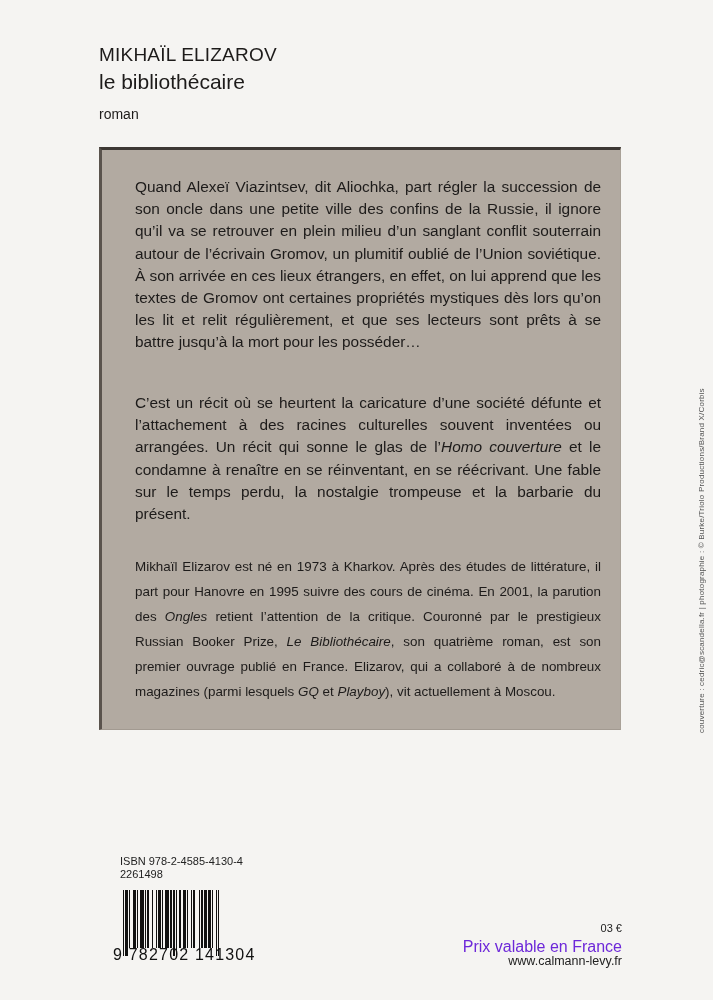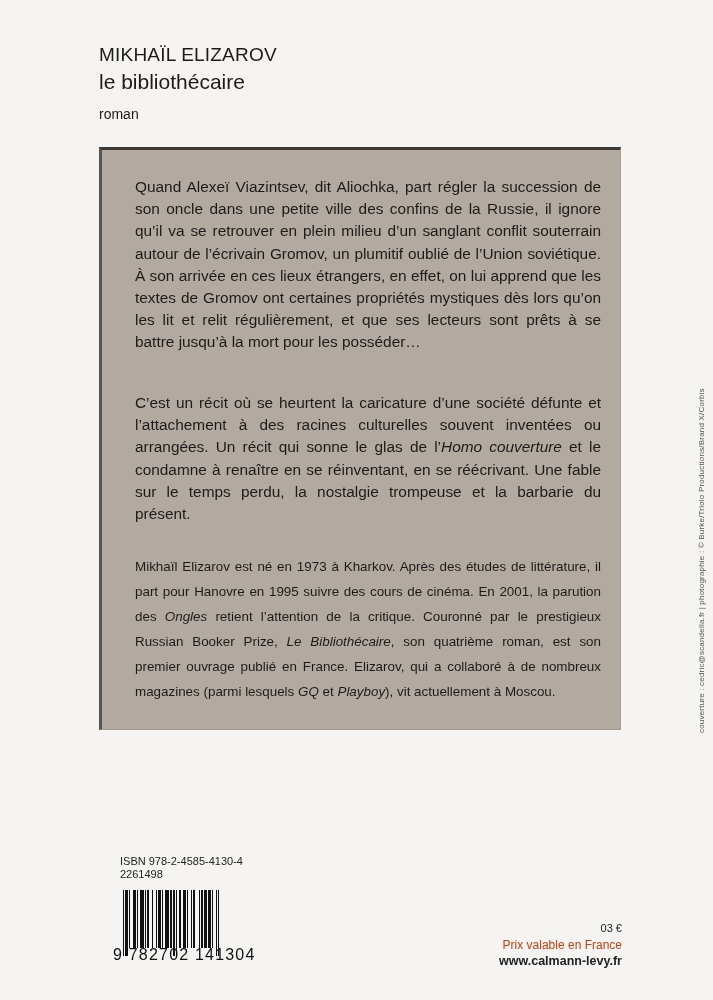--- a/index.html
+++ b/index.html
@@ -43,22 +43,22 @@
       transform: rotate(-90deg); transform-origin: 0 0;
       white-space: nowrap; font-size: 8px; color: #555; letter-spacing: 0.2px;
     }
     .isbn { position: absolute; left: 120px; top: 855px; font-size: 11px; line-height: 13px; color: #222; }
     .barcode-wrap { position: absolute; left: 113px; top: 890px; width: 150px; height: 75px; }
     .barcode { position: absolute; left: 10px; top: 0; width: 140px; height: 60px; display: flex; align-items: flex-start; }
     .barcode span { display: block; height: 58px; background: #111; }
     .barcode span.long { height: 66px; }
     .barcode-digits { position: absolute; left: 0; top: 56px; font-size: 16px; color: #111; letter-spacing: 1.2px; background: transparent; }
     .price { position: absolute; right: 91px; top: 922px; font-size: 11px; text-align: right; color: #222; }
-    .price-note { position: absolute; right: 91px; top: 938px; font-size: 12px; color: #c2410c; text-align: right; }
-    .website { position: absolute; right: 91px; top: 954px; font-size: 12.5px; font-weight: bold; color: #222; text-align: right; }
+    .price-note { position: absolute; right: 91px; top: 938px; font-size: 16px; color: #6d28d9; text-align: right; }
+    .website { position: absolute; right: 91px; top: 954px; font-size: 12.5px; font-weight: normal; color: #222; text-align: right; }
   </style>
 </head>
 <body>
 
 <div class="author">MIKHAÏL ELIZAROV</div>
 <div class="title">le bibliothécaire</div>
 <div class="genre">roman</div>
 
 <div class="panel">
   <p class="p1">Quand Alexeï Viazintsev, dit Aliochka, part régler la succession de son oncle dans une petite ville des confins de la Russie, il ignore qu’il va se retrouver en plein milieu d’un sanglant conflit souterrain autour de l’écrivain Gromov, un plumitif oublié de l’Union soviétique. À son arrivée en ces lieux étrangers, en effet, on lui apprend que les textes de Gromov ont certaines propriétés mystiques dès lors qu’on les lit et relit régulièrement, et que ses lecteurs sont prêts à se battre jusqu’à la mort pour les posséder…</p>

